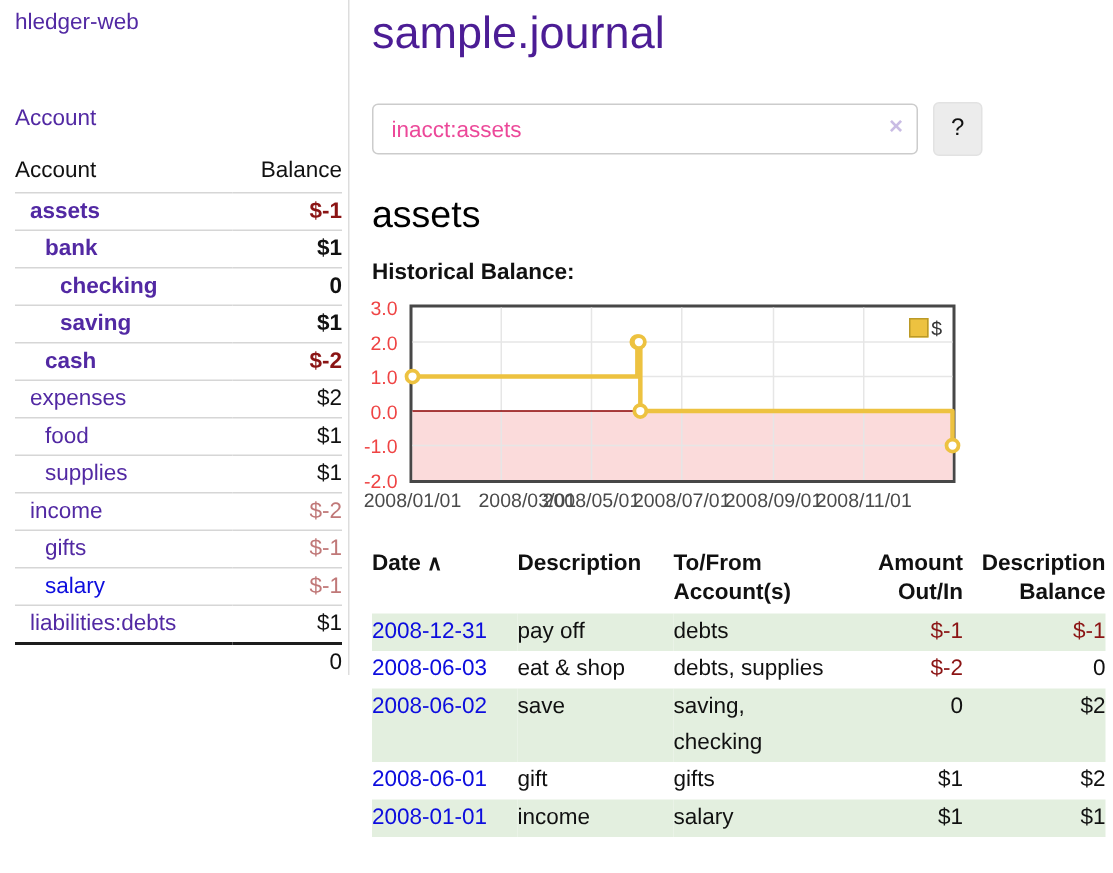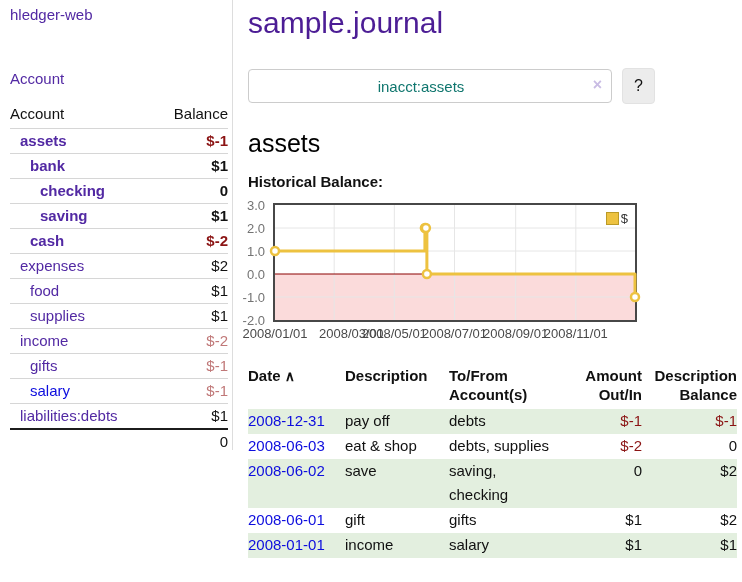--- a/index.html
+++ b/index.html
@@ -26,34 +26,34 @@
   .accounts .neg-strong{color:var(--neg-strong);}
   .accounts .neg-soft{color:var(--neg-soft);}
   .accounts tr.total td{border-top:2px solid #1c1c1c;font-weight:400;}
 
   
   .main{position:absolute;left:234px;top:0;width:508px;height:582px;}
   h1.page-title{margin:6px 0 0 14px;font-size:30px;font-weight:400;color:#4c1d95;}
   .search-row{display:flex;align-items:center;margin:28px 0 0 14px;height:36px;}
   .input-wrap{position:relative;width:364px;height:34px;}
   .search-input{width:100%;height:34px;border:1px solid #ccc;border-radius:4px;padding:0 30px 0 12px;
-    font-size:15px;color:#0f766e;font-family:"Liberation Sans",sans-serif;outline:none;text-align:center;}
+    font-size:15px;color:#ec4899;font-family:"Liberation Sans",sans-serif;outline:none;}
   .clear-x{position:absolute;right:10px;top:8px;font-size:16px;font-weight:bold;color:#c9bce4;cursor:pointer;line-height:16px;}
   .btn{height:36px;background:#ececec;border:1px solid #e2e2e2;border-radius:4px;font-size:16px;color:#111;
     font-family:"Liberation Sans",sans-serif;cursor:pointer;}
   .btn-search{margin-left:6px;padding:0 17px;}
   .btn-help{margin-left:10px;width:33px;}
   h2.account-title{margin:25px 0 0 14px;font-size:25px;font-weight:400;color:#000;}
   .hist-label{margin:15px 0 0 14px;font-size:15px;font-weight:bold;}
 
   
   .chart{position:relative;margin:13px 0 0 14px;height:150px;}
   .plot{position:absolute;left:25px;top:0;width:364px;height:119px;border:2px solid #474747;background:#fff;}
   .ylabels{position:absolute;left:-13px;top:2px;width:34px;height:115px;}
-  .ytick{position:absolute;right:4px;font-size:13px;color:#737373;white-space:nowrap;}
+  .ytick{position:absolute;right:4px;font-size:13px;color:#ef4444;white-space:nowrap;}
   .xlabels{position:absolute;left:0;top:123px;height:16px;width:100%;}
   .xtick{position:absolute;width:70px;text-align:center;font-size:13px;color:#4a4a4a;white-space:nowrap;}
   .legend{position:absolute;right:7px;top:6px;display:flex;align-items:center;}
   .legend-swatch{width:13px;height:13px;background:#edc240;border:1px solid #bb9a27;}
   .legend-label{font-size:13px;color:#333;margin-left:2px;}
 
   
   .register{margin:13px 0 0 14px;}
   .register table{width:489px;border-collapse:collapse;table-layout:fixed;font-size:15px;}
   .register col.c1{width:97px;} .register col.c2{width:104px;} .register col.c3{width:113px;}

